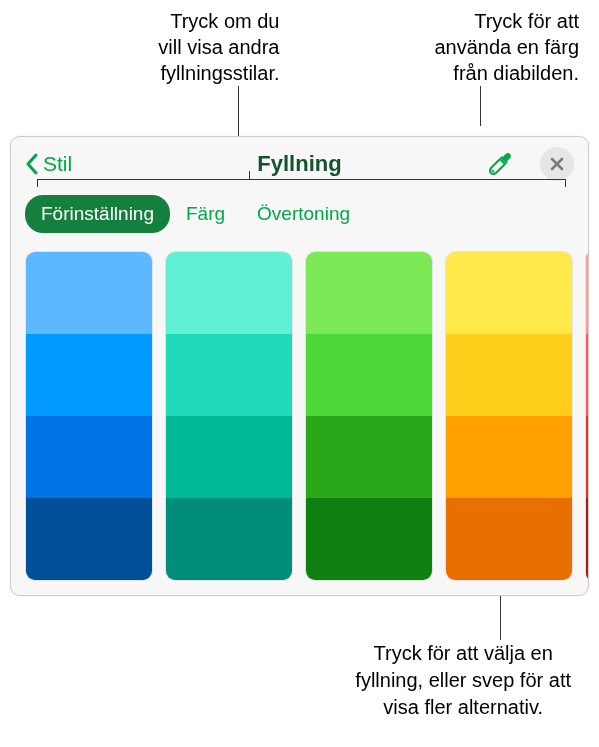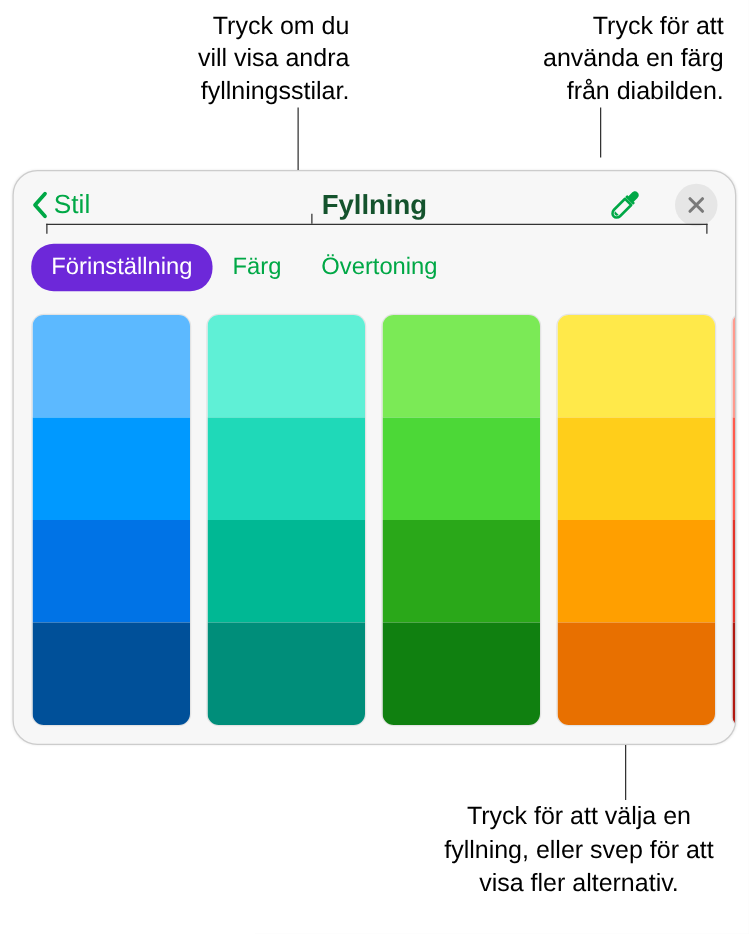--- a/index.html
+++ b/index.html
@@ -49,21 +49,21 @@
       position: absolute;
       left: 480px;
       top: 0;
       width: 1px;
       height: 40px;
       background: #333;
     }
     .panel {
       margin: 0 10px;
       border: 1px solid #ccc;
-      border-radius: 20px;
+      border-radius: 10px;
       background: #f7f7f7;
       overflow: hidden;
       box-shadow: 0 0 2px rgba(0,0,0,0.1);
     }
     .panel-header {
       display: flex;
       align-items: center;
       padding: 10px 14px 4px 14px;
       position: relative;
     }
@@ -139,21 +139,21 @@
     }
     .tab {
       font-size: 19px;
       padding: 8px 16px;
       border-radius: 18px;
       color: #00a846;
       cursor: pointer;
       white-space: nowrap;
     }
     .tab.selected {
-      background: #6d28d9;
+      background: #15803d;
       color: #fff;
       font-weight: 500;
     }
     .tabs-spacer {
       flex: 1;
     }
     .swatches {
       display: flex;
       padding: 4px 0 14px 14px;
       gap: 12px;

